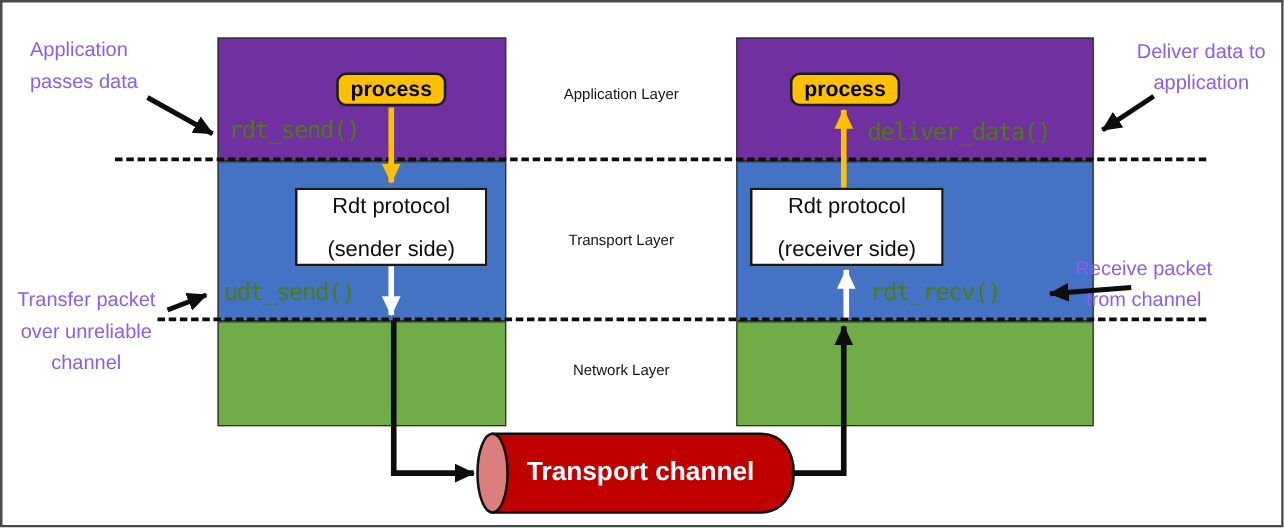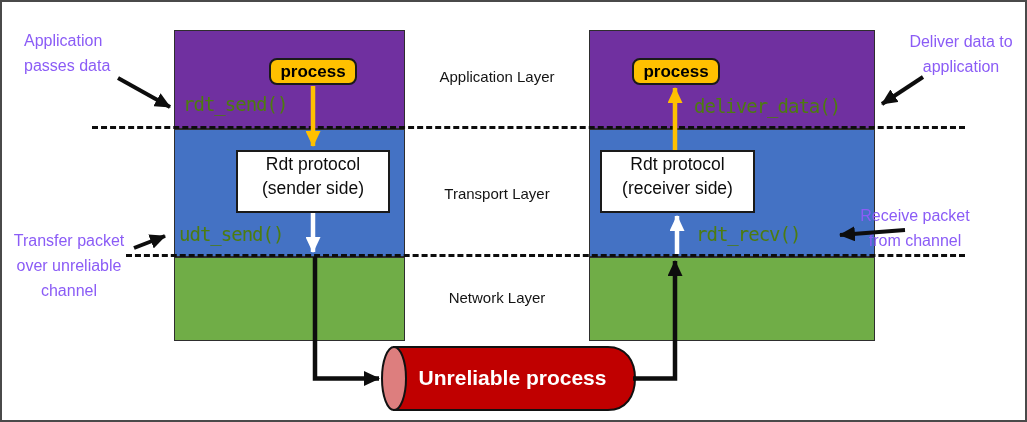--- a/index.html
+++ b/index.html
@@ -7,37 +7,37 @@
     position:relative;width:1023px;height:418px;margin:0;
     border:2px solid #4a4a4a;background:#ffffff;overflow:hidden;
     font-family:"Liberation Sans", sans-serif;
   }
   .band{position:absolute;box-sizing:border-box;border:1px solid #2e2e2e;z-index:1;}
   .purple{background:#7030A0;}
   .blue{background:#4472C4;}
   .green{background:#70AD47;}
   .dashline{position:absolute;height:0;border-top:3px dashed #0d0d0d;z-index:3;}
   .layer-label{
-    position:absolute;z-index:4;color:#141414;font-size:15px;
+    position:absolute;z-index:4;color:#141414;font-size:12px;
     text-align:center;white-space:nowrap;
   }
   .process-box{
     position:absolute;z-index:4;width:88px;height:27px;background:#FFC000;
     border:2.5px solid #1a1a1a;border-radius:8px;box-sizing:border-box;
     display:flex;align-items:center;justify-content:center;
     color:#000;font-size:17px;font-weight:700;
   }
   .code-label{
     position:absolute;z-index:4;color:#4d7c0f;white-space:nowrap;
     font-family:"DejaVu Sans Mono", monospace;font-size:19px;letter-spacing:-1px;
   }
   .protocol-box{
     position:absolute;z-index:4;width:154px;height:63px;background:#ffffff;
     border:2px solid #1a1a1a;box-sizing:border-box;
-    display:flex;flex-direction:column;align-items:center;justify-content:flex-start;
+    display:flex;flex-direction:column;align-items:center;justify-content:space-between;
     color:#0d0d0d;font-size:17.5px;line-height:24px;
   }
   .annotation{
     position:absolute;z-index:4;color:#8b5cf6;font-size:16px;line-height:25px;
     white-space:nowrap;
   }
   .annotation.centered{text-align:center;}
   #arrow-layer{position:absolute;left:0;top:0;z-index:5;}
   .channel-label{
     position:absolute;z-index:6;color:#ffffff;font-size:21px;font-weight:600;
@@ -95,21 +95,21 @@
   </div>
   <div class="annotation centered" style="left:900px;top:27px;width:118px;">
     <div>Deliver data to</div>
     <div>application</div>
   </div>
   <div class="annotation centered" style="left:853px;top:201px;width:120px;">
     <div>Receive packet</div>
     <div>from channel</div>
   </div>
 
-  <div class="channel-label" style="left:398px;top:364px;width:225px;">Unreliable process</div>
+  <div class="channel-label" style="left:398px;top:364px;width:225px;">Transport channel</div>
 
   <svg id="arrow-layer" width="1023" height="418" viewBox="0 0 1023 418">
     <defs>
       <marker id="mBlack" markerWidth="17" markerHeight="15" refX="15" refY="7.5" orient="auto" markerUnits="userSpaceOnUse">
         <path d="M0,0 L16,7.5 L0,15 Z" fill="#0d0d0d"></path>
       </marker>
       <marker id="mWhite" markerWidth="17" markerHeight="15" refX="15" refY="7.5" orient="auto" markerUnits="userSpaceOnUse">
         <path d="M0,0 L16,7.5 L0,15 Z" fill="#ffffff"></path>
       </marker>
       <marker id="mOrange" markerWidth="17" markerHeight="15" refX="15" refY="7.5" orient="auto" markerUnits="userSpaceOnUse">

